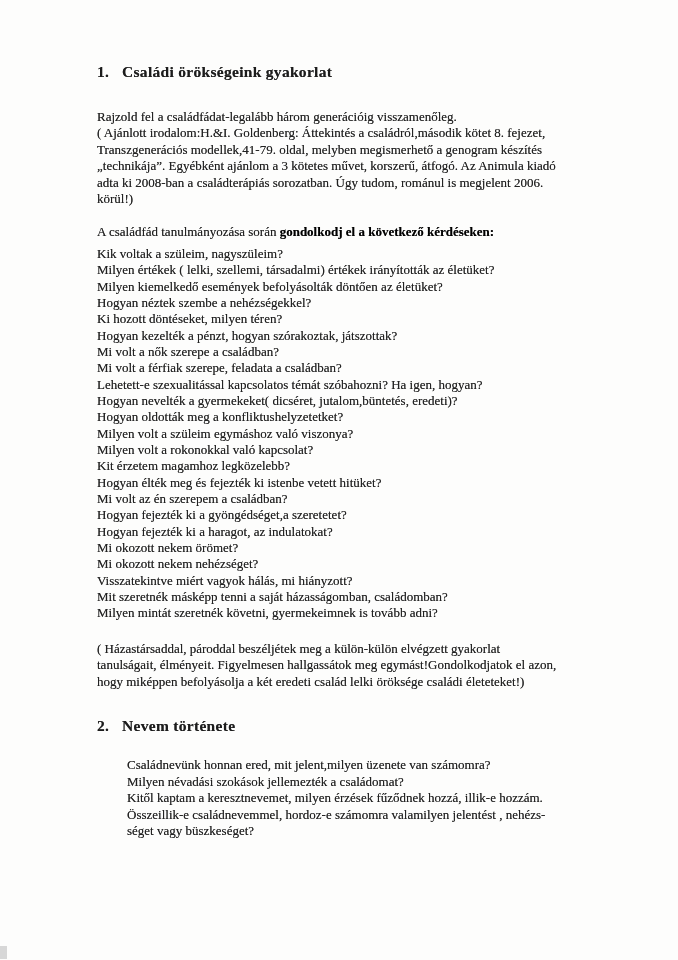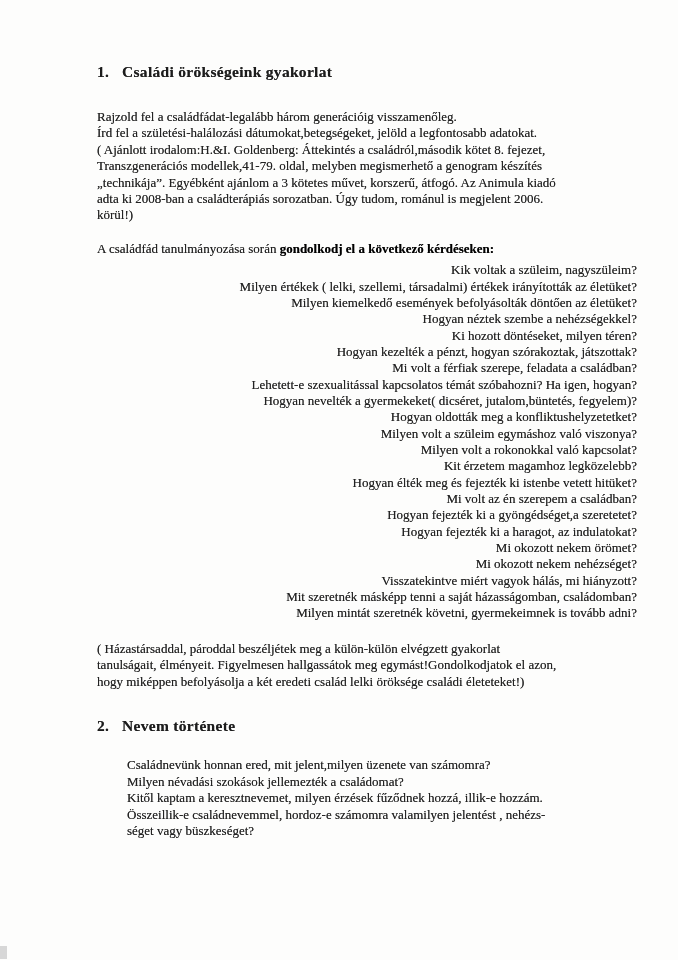--- a/index.html
+++ b/index.html
@@ -26,21 +26,21 @@
     line-height: 19px;
     letter-spacing: 0.3px;
     display: flex;
     color: #1c1c1c;
   }
   .heading .num { display: inline-block; width: 25px; flex: 0 0 25px; }
   .body-text { font-size: 13px; line-height: 16.4px; }
   .intro { margin-top: 28px; }
   .prompt { margin: 17px 0 0 0; }
   .prompt strong { font-weight: bold; color: #000000; }
-  .questions { margin-top: 5px; text-align: right; }
+  .questions { margin-top: 5px; }
   .questions .q-line { line-height: 16.35px; }
   .closing { margin-top: 19px; }
   h2.heading { margin-top: 26px; line-height: 20px; }
   .s2-list { margin-top: 21px; margin-left: 30px; }
   .s2-list .q-line { line-height: 16.6px; }
   .corner-mark {
     position: absolute;
     left: 0;
     bottom: 1px;
     width: 7px;
@@ -55,42 +55,42 @@
 <div class="page">
   <div class="content">
 
     <h1 class="heading">
       <span class="num">1.</span>
       <span class="ttl">Családi örökségeink gyakorlat</span>
     </h1>
 
     <div class="body-text intro">
         <div class="q-line">Rajzold fel a családfádat-legalább három generációig visszamenőleg.</div>
-        <div class="q-line">Írd fel a születési-halálozási dátumokat,betegségeket, jelöld a legfontosabb adatokat.</div>
         <div class="q-line">( Ajánlott irodalom:H.&amp;I. Goldenberg: Áttekintés a családról,második kötet 8. fejezet,</div>
         <div class="q-line">Transzgenerációs modellek,41-79. oldal, melyben megismerhető a genogram készítés</div>
         <div class="q-line">„technikája”. Egyébként ajánlom a 3 kötetes művet, korszerű, átfogó. Az Animula kiadó</div>
         <div class="q-line">adta ki 2008-ban a családterápiás sorozatban. Úgy tudom, románul is megjelent 2006.</div>
         <div class="q-line">körül!)</div>
       </div>
 
     <p class="body-text prompt">
       <span>A családfád tanulmányozása során </span><strong>gondolkodj el a következő kérdéseken:</strong>
     </p>
 
     <div class="body-text questions">
         <div class="q-line">Kik voltak a szüleim, nagyszüleim?</div>
         <div class="q-line">Milyen értékek ( lelki, szellemi, társadalmi) értékek irányították az életüket?</div>
         <div class="q-line">Milyen kiemelkedő események befolyásolták döntően az életüket?</div>
         <div class="q-line">Hogyan néztek szembe a nehézségekkel?</div>
         <div class="q-line">Ki hozott döntéseket, milyen téren?</div>
         <div class="q-line">Hogyan kezelték a pénzt, hogyan szórakoztak, játszottak?</div>
+        <div class="q-line">Mi volt a nők szerepe a családban?</div>
         <div class="q-line">Mi volt a férfiak szerepe, feladata a családban?</div>
         <div class="q-line">Lehetett-e szexualitással kapcsolatos témát szóbahozni? Ha igen, hogyan?</div>
-        <div class="q-line">Hogyan nevelték a gyermekeket( dicséret, jutalom,büntetés, fegyelem)?</div>
+        <div class="q-line">Hogyan nevelték a gyermekeket( dicséret, jutalom,büntetés, eredeti)?</div>
         <div class="q-line">Hogyan oldották meg a konfliktushelyzetetket?</div>
         <div class="q-line">Milyen volt a szüleim egymáshoz való viszonya?</div>
         <div class="q-line">Milyen volt a rokonokkal való kapcsolat?</div>
         <div class="q-line">Kit érzetem magamhoz legközelebb?</div>
         <div class="q-line">Hogyan élték meg és fejezték ki istenbe vetett hitüket?</div>
         <div class="q-line">Mi volt az én szerepem a családban?</div>
         <div class="q-line">Hogyan fejezték ki a gyöngédséget,a szeretetet?</div>
         <div class="q-line">Hogyan fejezték ki a haragot, az indulatokat?</div>
         <div class="q-line">Mi okozott nekem örömet?</div>
         <div class="q-line">Mi okozott nekem nehézséget?</div>

